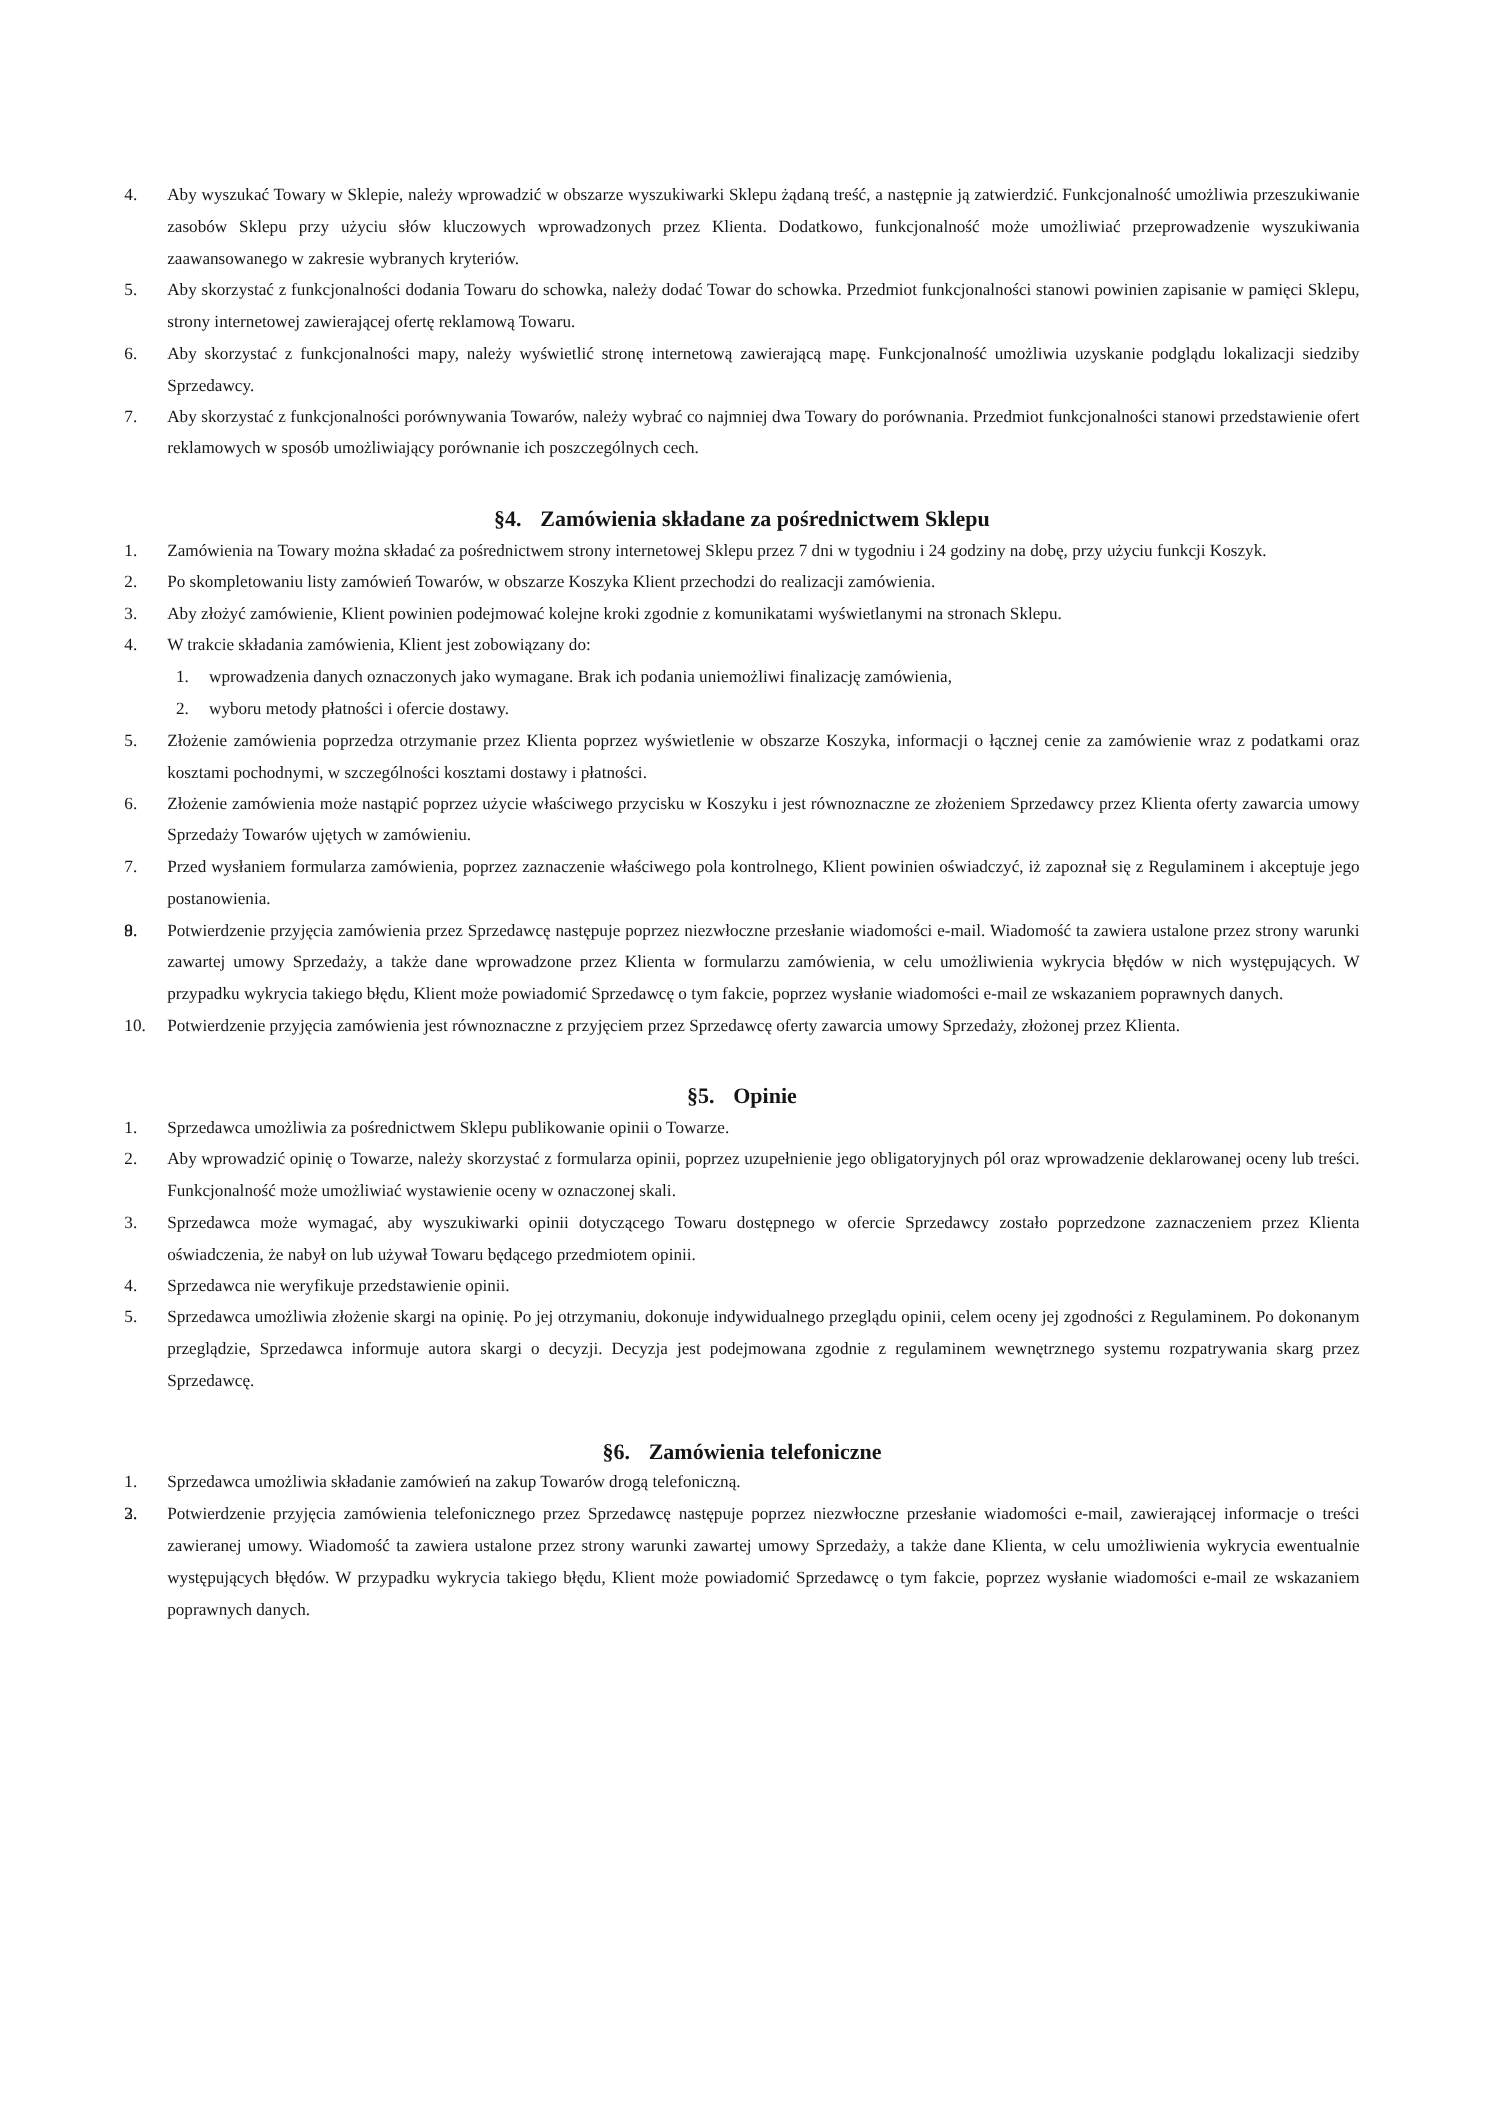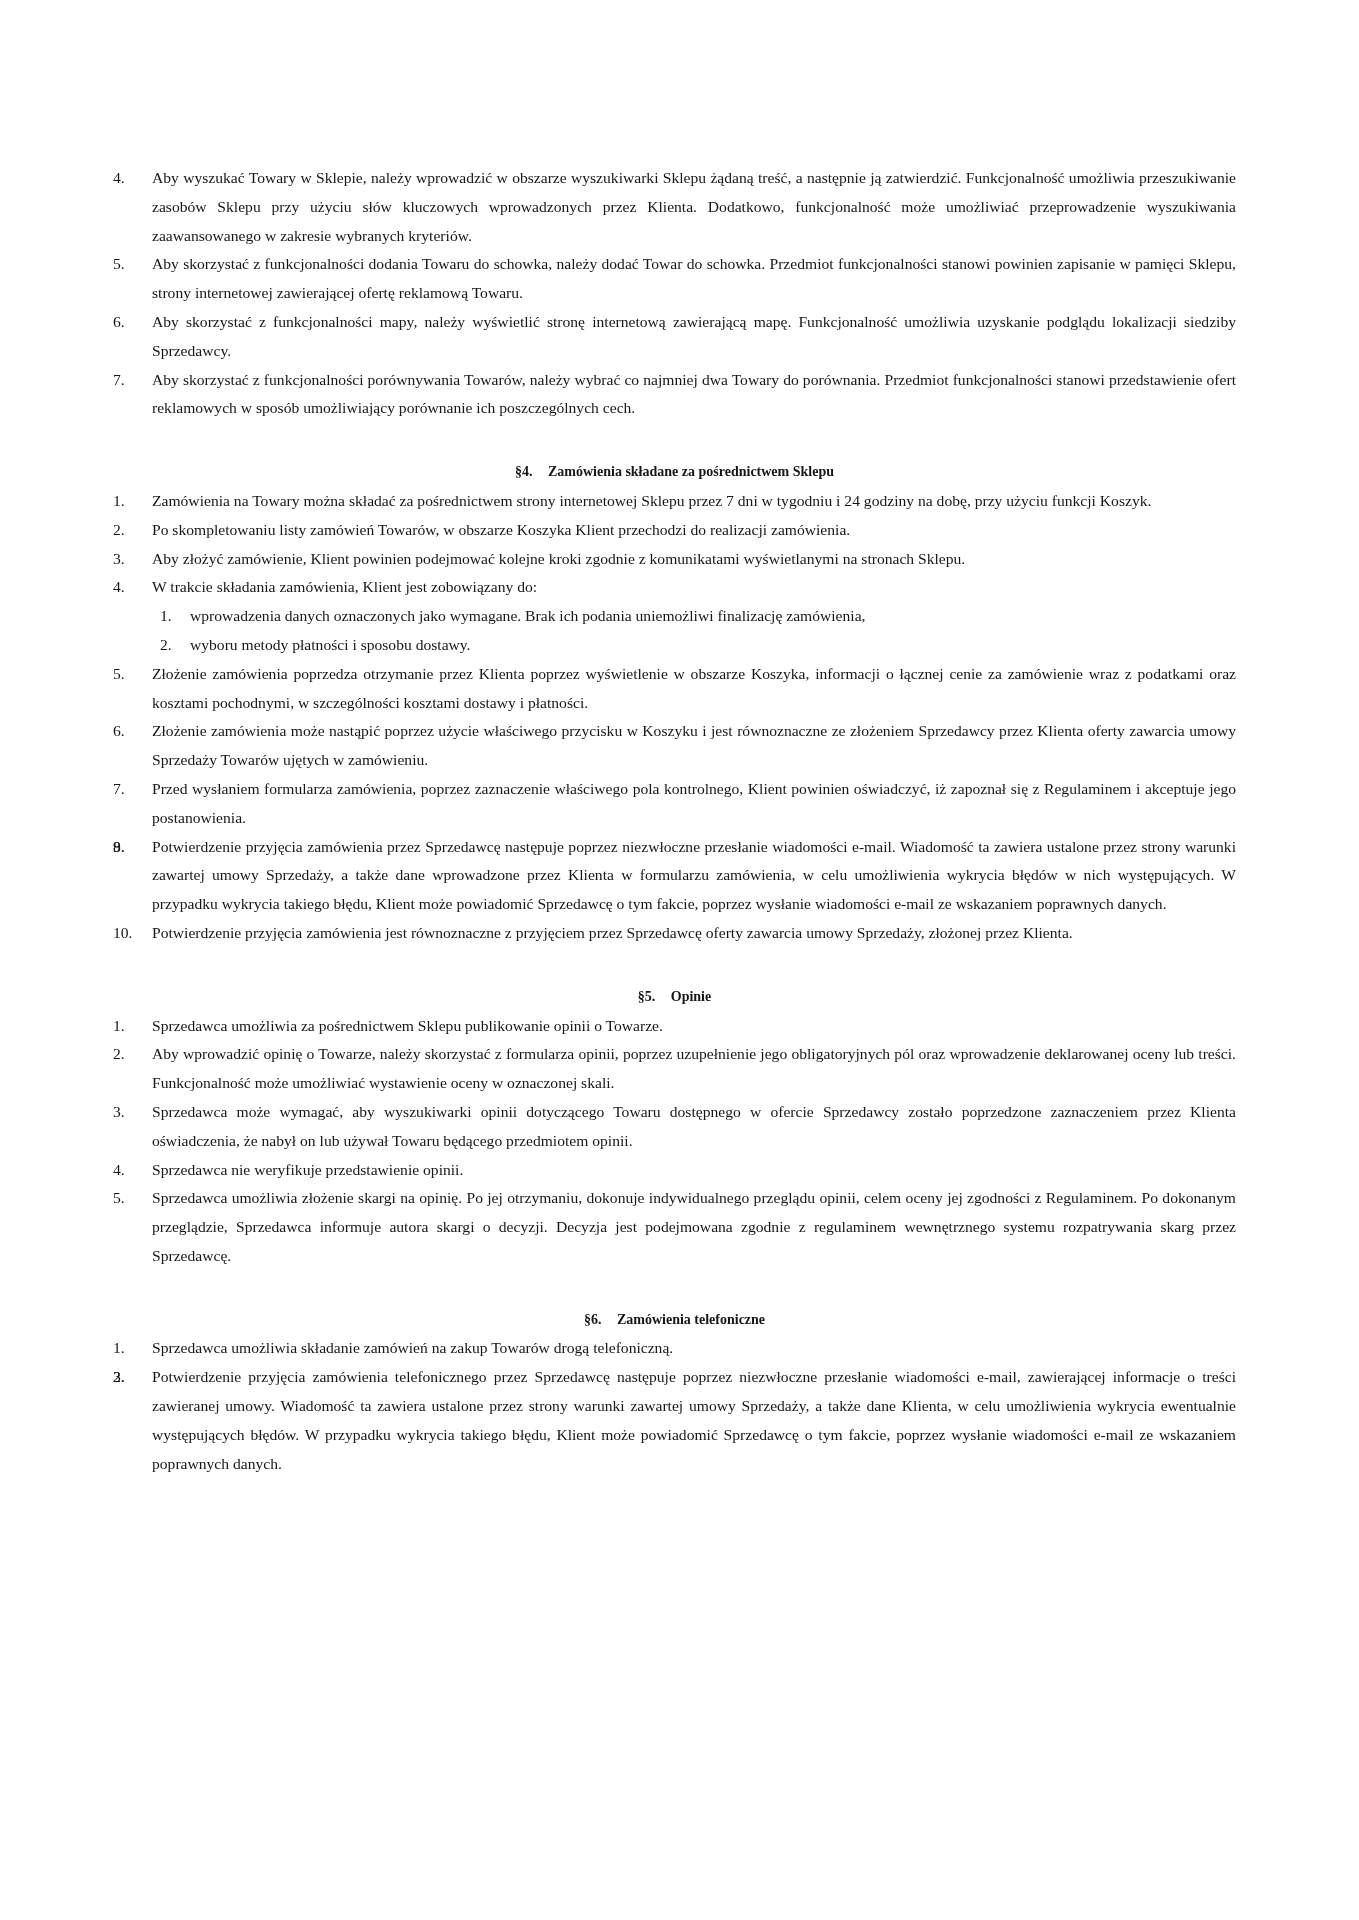--- a/index.html
+++ b/index.html
@@ -37,21 +37,21 @@
     text-align: justify;
   }
   .subitem > .num {
     position: absolute;
     left: 47px;
     top: 0;
   }
   .heading {
     text-align: center;
     font-weight: bold;
-    font-size: 14px;
+    font-size: 20px;
     margin-top: 35px;
   }
   .heading .ht { margin-left: 12px; }
 </style>
 </head>
 <body>
 
 <div class="doc">
 
   <section>
@@ -93,21 +93,21 @@
     <div class="item">
       <span class="num">4.</span>
       <span class="txt">W trakcie składania zamówienia, Klient jest zobowiązany do:</span>
     </div>
     <div class="subitem">
       <span class="num">1.</span>
       <span class="txt">wprowadzenia danych oznaczonych jako wymagane. Brak ich podania uniemożliwi finalizację zamówienia,</span>
     </div>
     <div class="subitem">
       <span class="num">2.</span>
-      <span class="txt">wyboru metody płatności i sposobu dostawy.</span>
+      <span class="txt">wyboru metody płatności i ofercie dostawy.</span>
     </div>
     <div class="item">
       <span class="num">5.</span>
       <span class="txt">Złożenie zamówienia poprzedza otrzymanie przez Klienta poprzez wyświetlenie w obszarze Koszyka, informacji o łącznej cenie za zamówienie wraz z podatkami oraz kosztami pochodnymi, w szczególności kosztami dostawy i płatności.</span>
     </div>
     <div class="item">
       <span class="num">6.</span>
       <span class="txt">Złożenie zamówienia może nastąpić poprzez użycie właściwego przycisku w Koszyku i jest równoznaczne ze złożeniem Sprzedawcy przez Klienta oferty zawarcia umowy Sprzedaży Towarów ujętych w zamówieniu.</span>
     </div>
     <div class="item">

